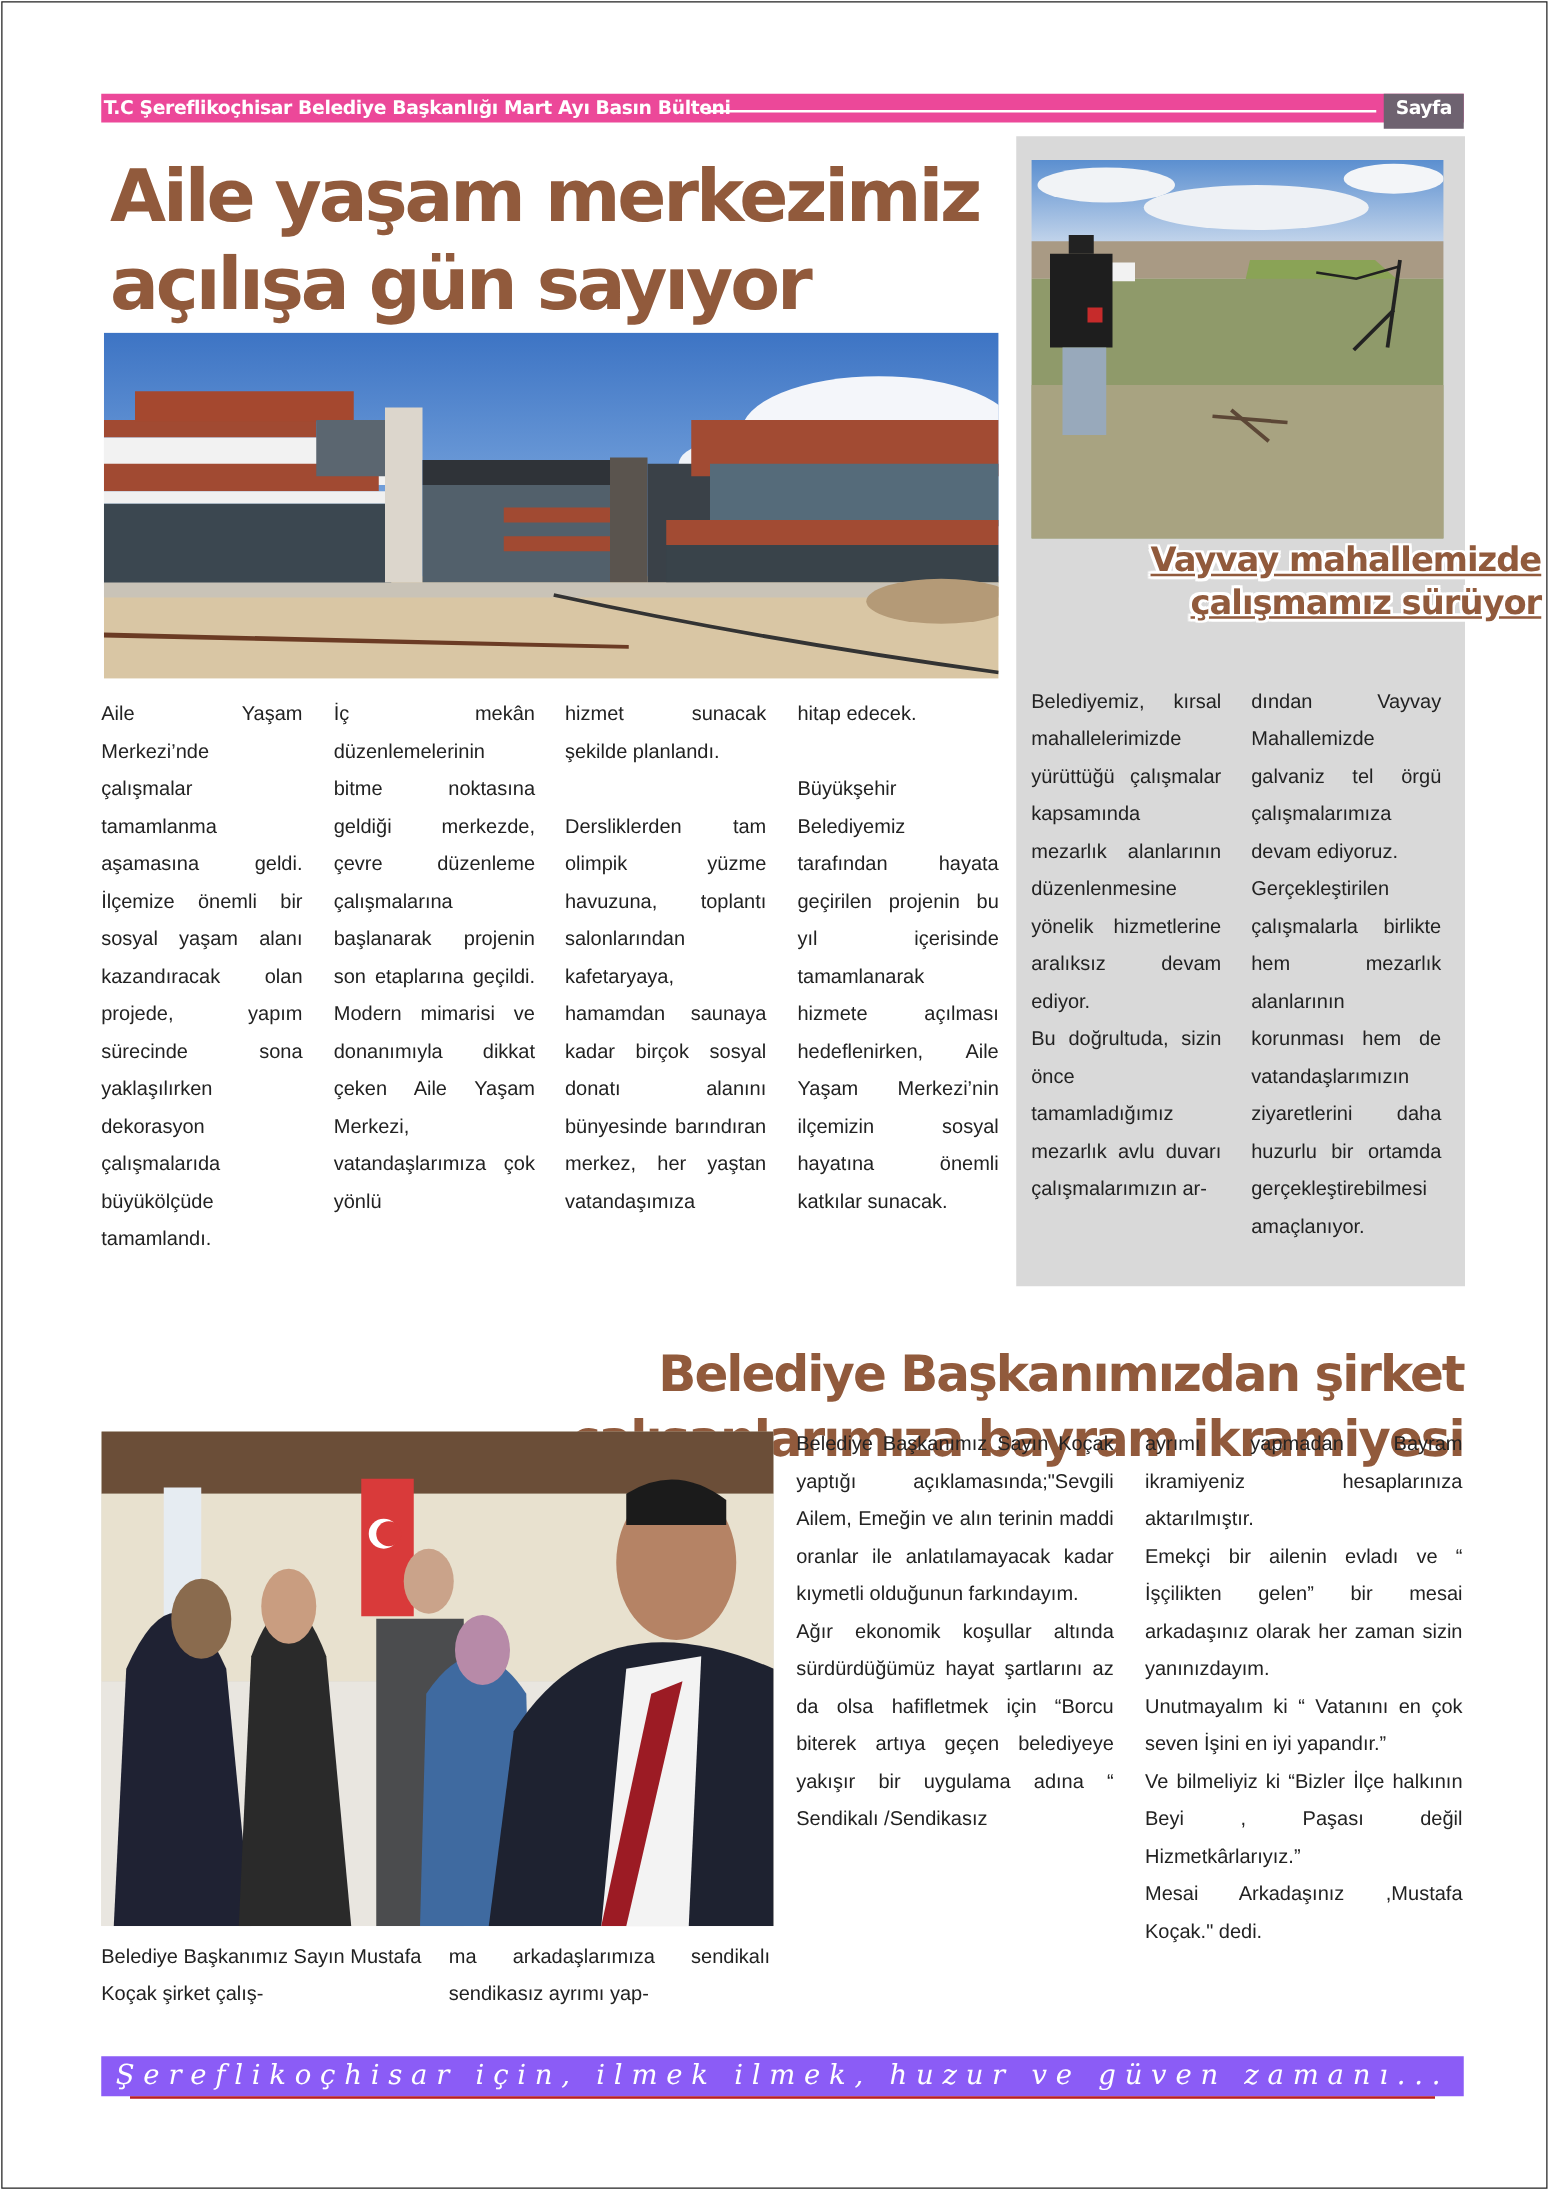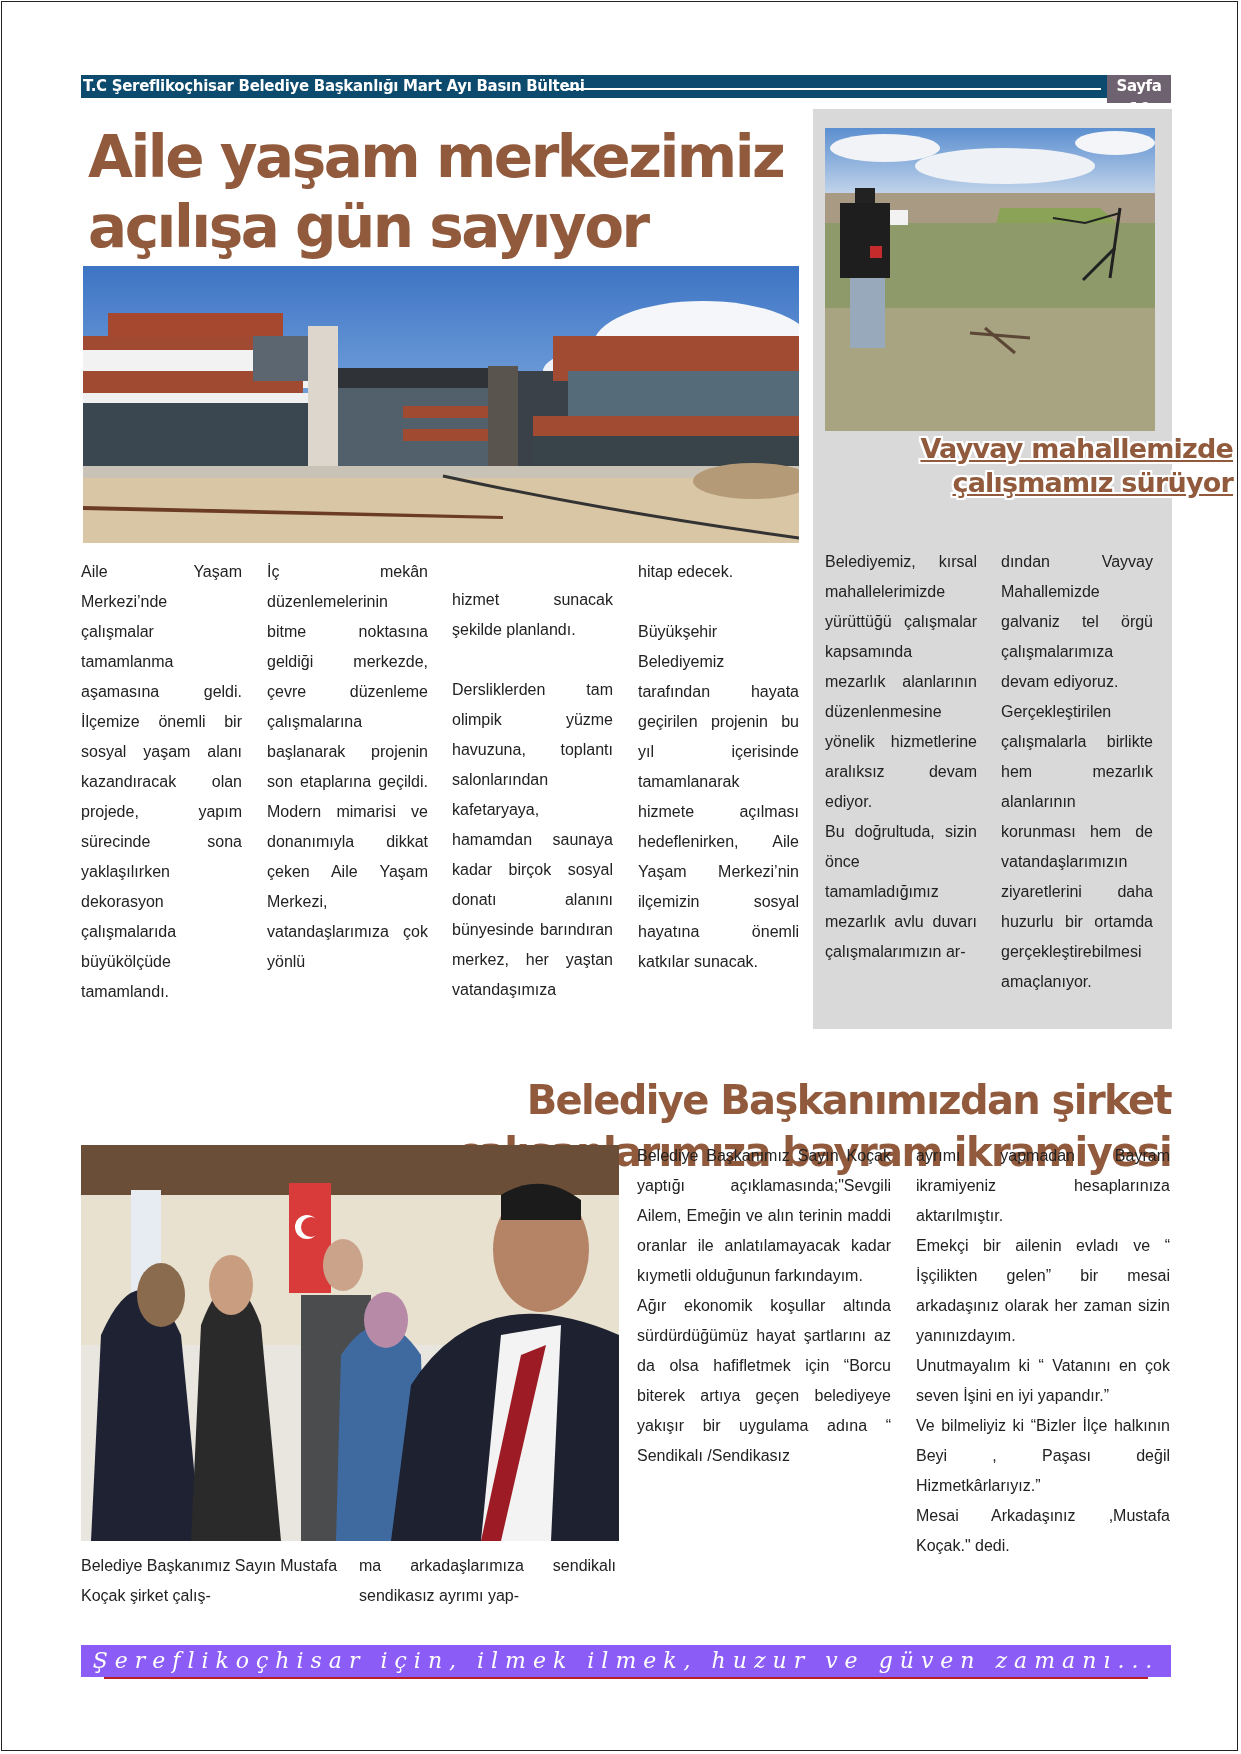--- a/index.html
+++ b/index.html
@@ -3,21 +3,21 @@
 <meta charset="utf-8">
 <style>
   html, body { margin: 0; padding: 0; }
   body {
     width: 1241px; height: 1754px; position: relative; overflow: hidden;
     background: #ffffff; font-family: "Liberation Sans", sans-serif; color: #1e1e1e;
   }
   .page-frame { position: absolute; left: 1px; top: 1px; width: 1237px; height: 1750px; border: 1px solid #222; box-sizing: border-box; }
 
   
-  .hdr { position: absolute; left: 81px; top: 75px; width: 1090px; height: 23px; background: #0c4a6e; }
+  .hdr { position: absolute; left: 81px; top: 75px; width: 1090px; height: 23px; background: #ec4899; }
   .hdr-title { position: absolute; left: 0; top: 0; padding-left: 2px; font: bold 15px "DejaVu Sans", sans-serif; color: #fff; line-height: 23px; letter-spacing: -0.3px; }
   .hdr-rule { position: absolute; left: 485px; right: 70px; top: 13px; height: 2px; background: #fff; }
   .hdr-page { position: absolute; right: 0; top: 0; height: 28px; width: 64px; background: #6e6270; color: #fff; font: bold 15px "DejaVu Sans", sans-serif; line-height: 23px; text-align: center; letter-spacing: -0.4px; }
   .h1 { position: absolute; left: 88px; top: 122px; font: 900 58px "DejaVu Sans", sans-serif; line-height: 70px; letter-spacing: -2.5px; color: #915a3c; font-weight: bold; }
 
   .photo { position: absolute; overflow: hidden; }
   .photo svg { width: 100%; height: 100%; display: block; }
 
   .col { position: absolute; font-size: 16px; line-height: 30px; text-align: justify; color: #222; }
   .col p { margin: 0; }
@@ -85,21 +85,21 @@
     <ellipse cx="670" cy="215" rx="60" ry="18" fill="#b49a77"></ellipse>
   </svg>
 </div>
 
 <div class="col" style="left:81px; top:557px; width:161px;">
   <p>Aile Yaşam Merkezi’nde çalışmalar tamamlanma aşamasına geldi. İlçemize önemli bir sosyal yaşam alanı kazandıracak olan projede, yapım sürecinde sona yaklaşılırken dekorasyon çalışmalarıda büyükölçüde tamamlandı.</p>
 </div>
 <div class="col" style="left:267px; top:557px; width:161px;">
   <p>İç mekân düzenlemelerinin bitme noktasına geldiği merkezde, çevre düzenleme çalışmalarına başlanarak projenin son etaplarına geçildi. Modern mimarisi ve donanımıyla dikkat çeken Aile Yaşam Merkezi, vatandaşlarımıza çok yönlü</p>
 </div>
-<div class="col" style="left:452px; top:557px; width:161px;margin-top:28px;">
+<div class="col" style="left:452px; top:557px; width:161px;">
   <p>hizmet sunacak şekilde planlandı.</p>
   <div class="gap"></div>
   <p>Dersliklerden tam olimpik yüzme havuzuna, toplantı salonlarından kafetaryaya, hamamdan saunaya kadar birçok sosyal donatı alanını bünyesinde barındıran merkez, her yaştan vatandaşımıza</p>
 </div>
 <div class="col" style="left:638px; top:557px; width:161px;">
   <p>hitap edecek.</p>
   <div class="gap"></div>
   <p>Büyükşehir Belediyemiz tarafından hayata geçirilen projenin bu yıl içerisinde tamamlanarak hizmete açılması hedeflenirken, Aile Yaşam Merkezi’nin ilçemizin sosyal hayatına önemli katkılar sunacak.</p>
 </div>
 

